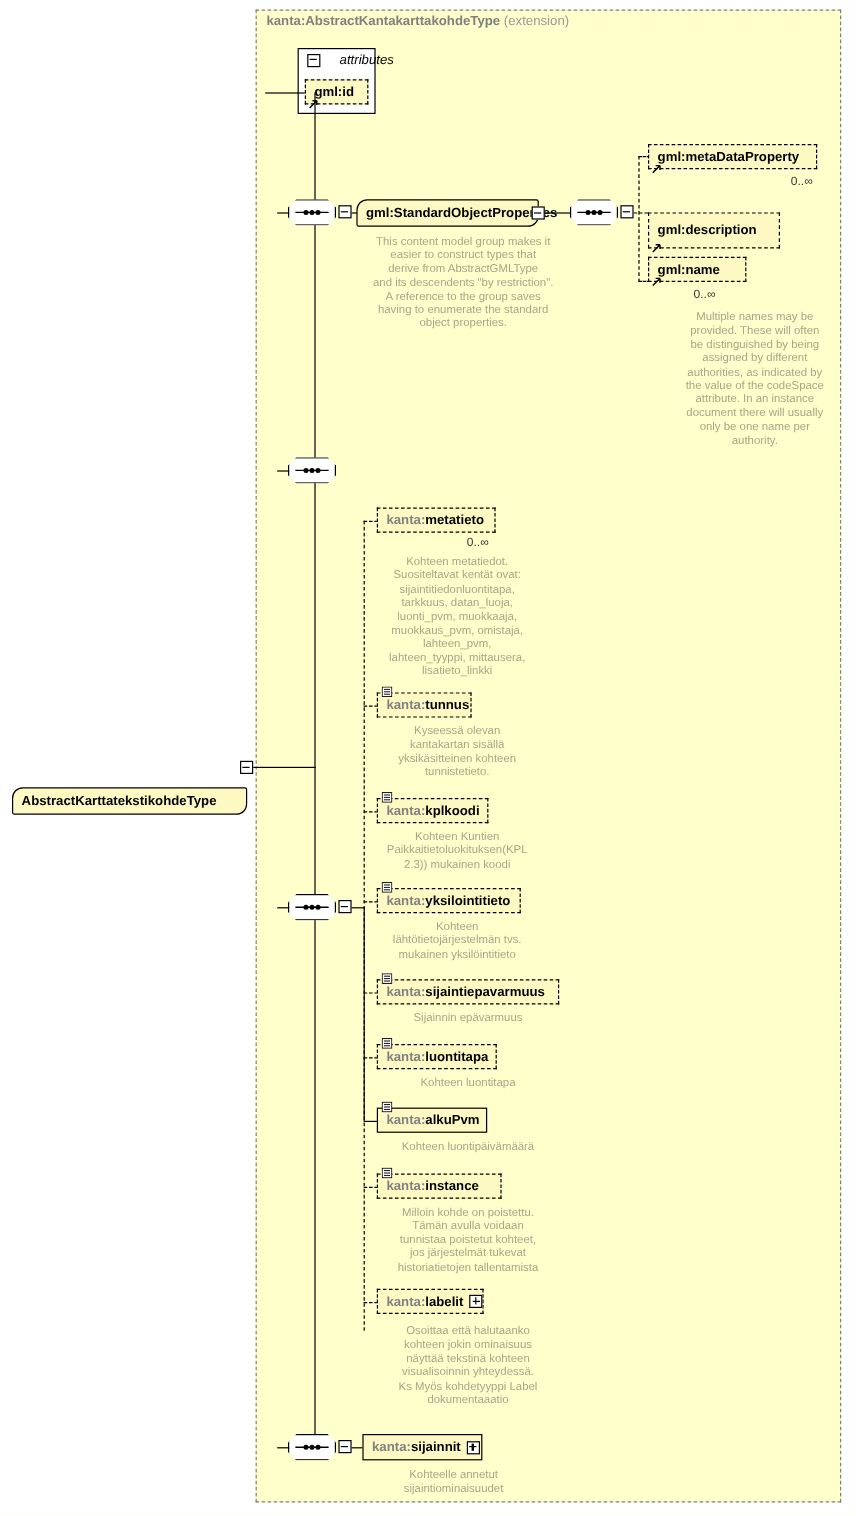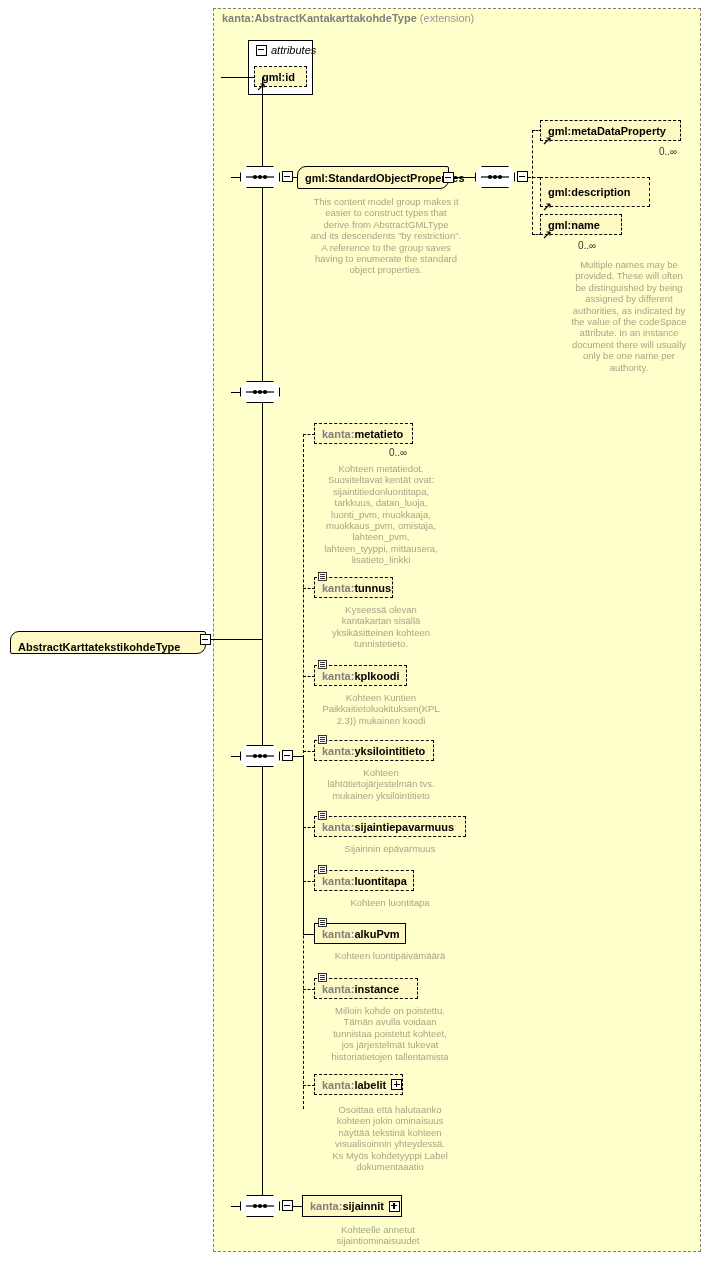--- a/index.html
+++ b/index.html
@@ -180,21 +180,21 @@
     z-index: -1;
   }
   #attr-label {
     position: absolute;
     left: 256px; top: 44px;
     font-size: 11px;
     font-style: italic;
     color: #000;
     display: flex;
     align-items: center;
-    gap: 4px;
+    gap: 16px;
   }
 
   
   .doc {
     position: absolute;
     font-size: 9.5px;
     line-height: 11.4px;
     color: #a6a68a;
     white-space: pre-line;
     font-family: "Liberation Sans", sans-serif;
@@ -250,21 +250,21 @@
       <svg width="9" height="9" viewBox="0 0 9 9">
           <path d="M1 8 L7 2 M7 2 L3.4 2 M7 2 L7 5.6" stroke="#000" stroke-width="1.2" fill="none"></path>
         </svg>
     </span>
     <span>gml:id</span>
   </div>
 
   <div class="ln v" style="left:221px; top:77px; height:0px;"></div>
   <div class="ln h" style="left:221px; top:77px; width:33px;"></div>
 
-  <div class="node solid rounded shadow" style="left:10px; top:631px; width:196px; height:23px;align-items:flex-end;">
+  <div class="node solid rounded shadow" style="left:10px; top:656px; width:196px; height:23px;">
     <span>AbstractKarttatekstikohdeType</span>
   </div>
   <span class="pmbox" style="left:200px; top:634px;">
       <i class="h" style="left:1.3px;top:3.5px;"></i>
     </span>
 
   <div class="ln h" style="left:211px; top:639px; width:52px;"></div>
 
   <div class="ln v" style="left:262px; top:77px; height:1130px;"></div>
 

